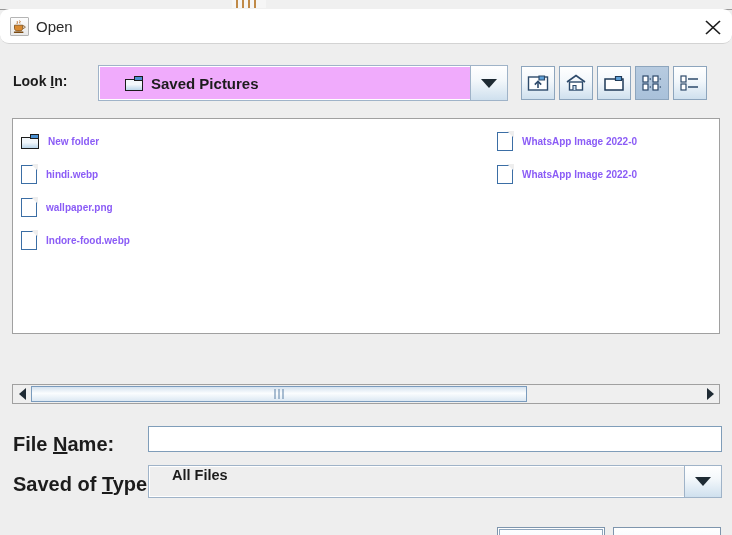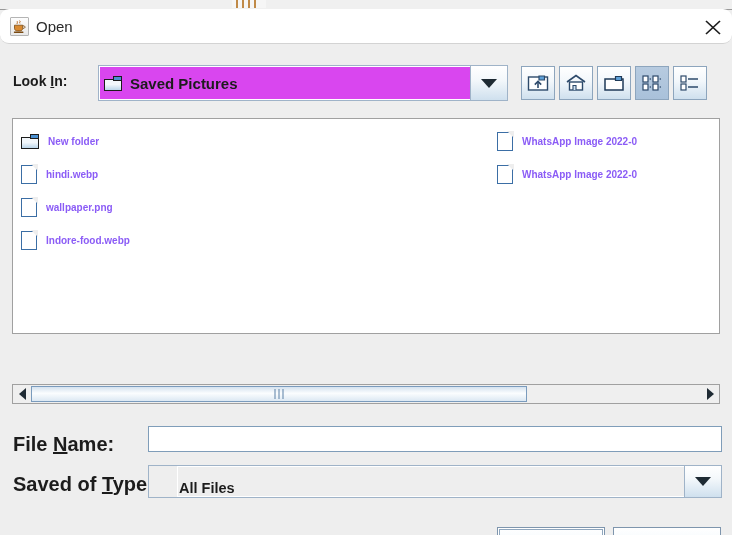--- a/index.html
+++ b/index.html
@@ -112,26 +112,26 @@
     width: 410px; height: 36px;
     border: 1px solid #9fb3c8;
     background: #f0f0f0;
     box-sizing: border-box;
     display: flex;
     align-items: stretch;
     cursor: pointer;
   }
   .combo-field {
     flex: 1;
-    background: #d946ef;
+    background: #f0abfc;
     border: 1px solid #ffffff;
     border-right: none;
     display: flex;
     align-items: center;
-    padding-left: 4px;
+    padding-left: 25px;
     box-sizing: border-box;
     overflow: hidden;
   }
   .combo-text {
     font-size: 15px;
     font-weight: bold;
     color: #1c1c1c;
     margin-left: 8px;
     white-space: nowrap;
   }
@@ -344,27 +344,26 @@
     border: 1px solid #9fb3c8;
     background: #eeeeee;
     box-sizing: border-box;
     display: flex;
     align-items: stretch;
     cursor: pointer;
   }
   .ftype-field {
     flex: 1;
     display: flex;
-    align-items: flex-end;
-    padding-left: 1px;
+    align-items: flex-start;
+    padding-left: 22px;
     border: 1px solid #ffffff;
     border-right: none;
     box-sizing: border-box;
     overflow: hidden;
-    margin-left: 28px;
   }
   .ftype-text {
     font-size: 14.5px;
     font-weight: bold;
     color: #1c1c1c;
     white-space: nowrap;
   }
 
   
   .btn {

